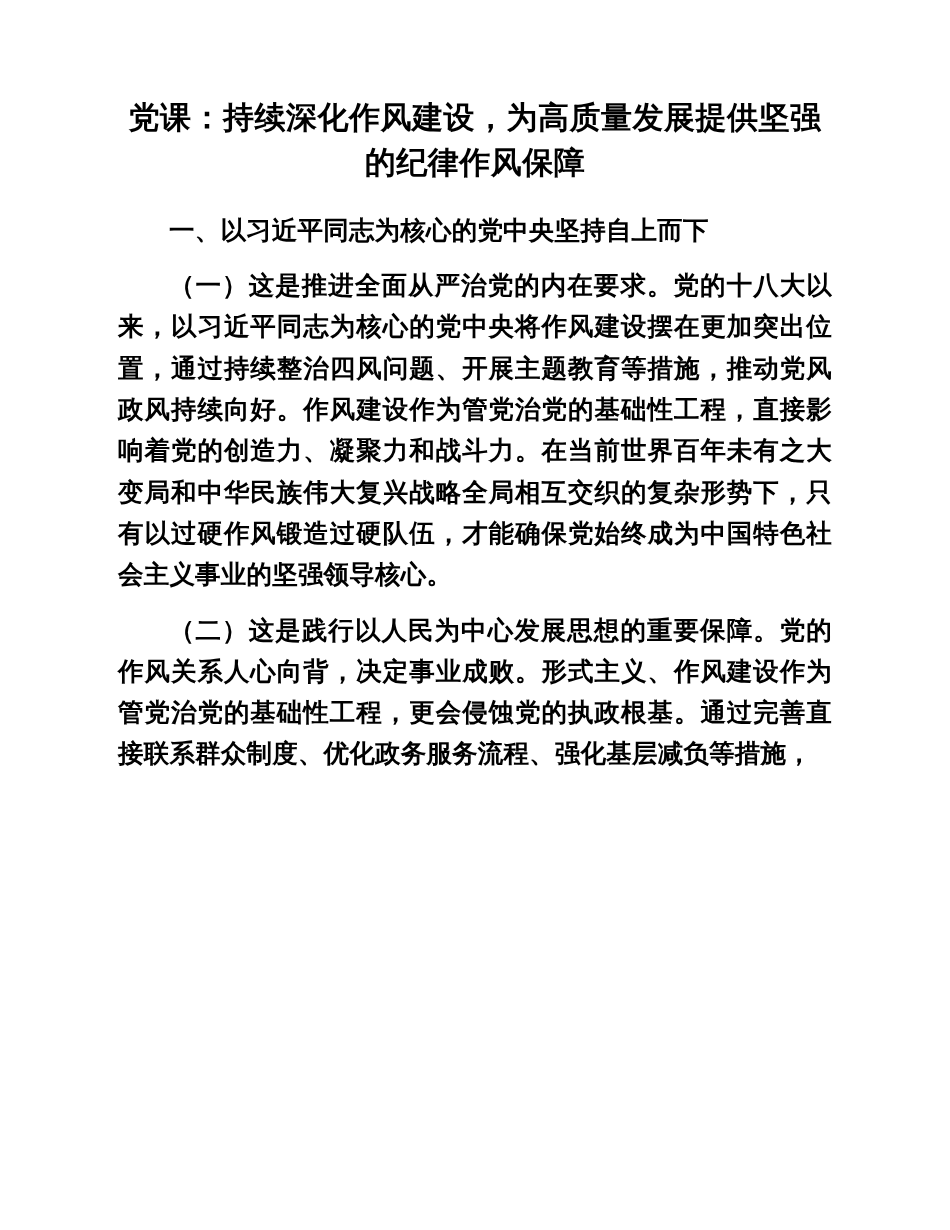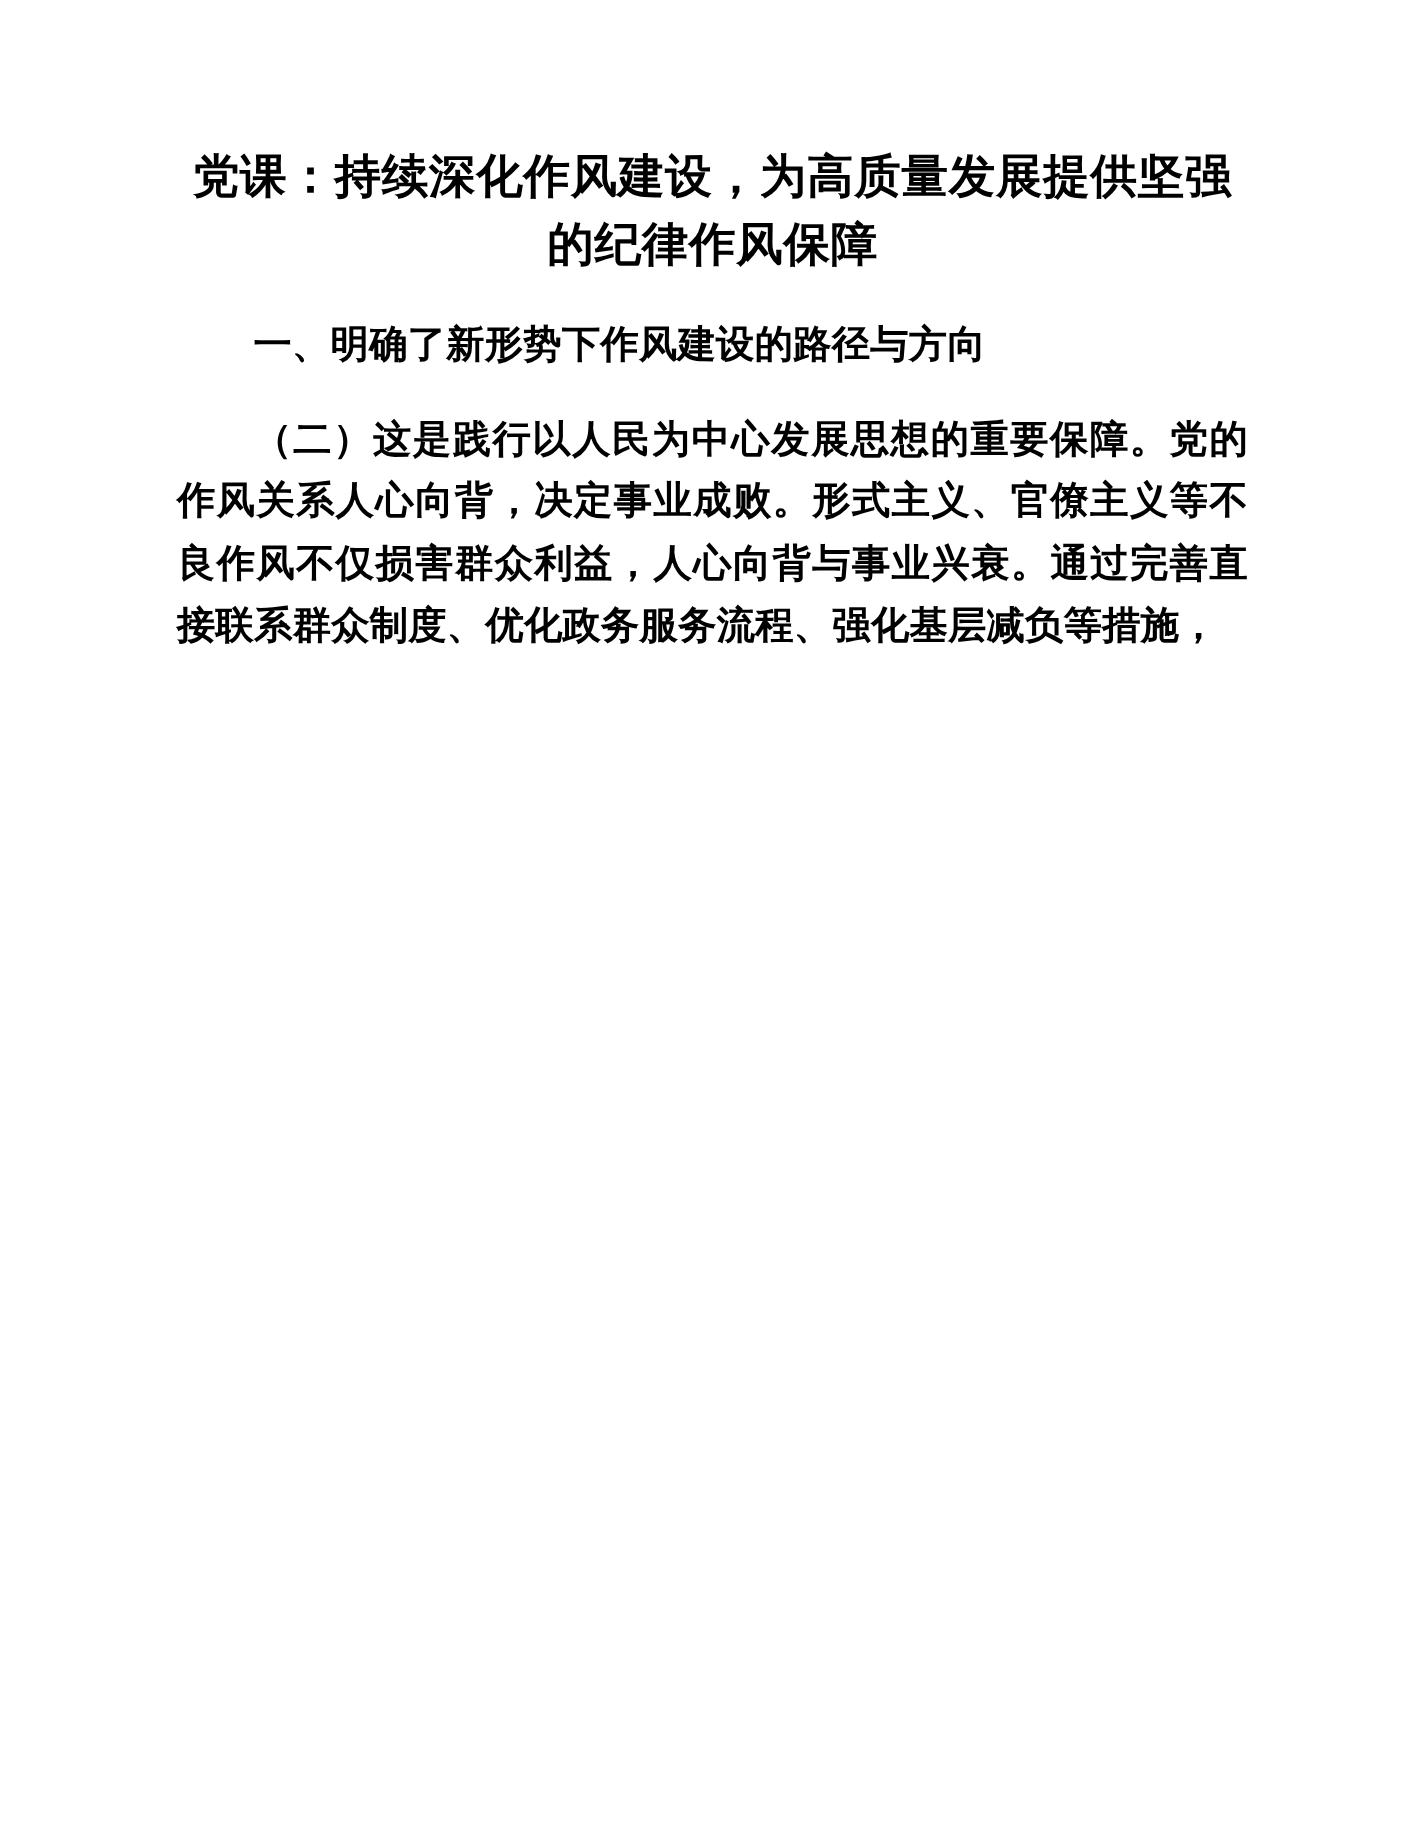--- a/index.html
+++ b/index.html
@@ -49,22 +49,23 @@
 </head>
 <body>
 
 <div class="page">
 
   <h1 class="doc-title">党课：持续深化作风建设，为高质量发展提供坚强的纪律作风保障</h1>
 
 
   <div class="spacer-sm"></div>
 
-  <p class="para heading">一、明确了新形势下作风建设的路径与方向</p>
+  <p class="para heading">一、以习近平同志为核心的党中央坚持自上而下</p>
 
   <div class="spacer-sm"></div>
 
+  <p class="para">（一）这是推进全面从严治党的内在要求。党的十八大以来，以习近平同志为核心的党中央将作风建设摆在更加突出位置，通过持续整治四风问题、开展主题教育等措施，推动党风政风持续向好。作风建设作为管党治党的基础性工程，直接影响着党的创造力、凝聚力和战斗力。在当前世界百年未有之大变局和中华民族伟大复兴战略全局相互交织的复杂形势下，只有以过硬作风锻造过硬队伍，才能确保党始终成为中国特色社会主义事业的坚强领导核心。</p>
 
   <div class="spacer-sm"></div>
 
-  <p class="para">（二）这是践行以人民为中心发展思想的重要保障。党的作风关系人心向背，决定事业成败。形式主义、官僚主义等不良作风不仅损害群众利益，人心向背与事业兴衰。通过完善直接联系群众制度、优化政务服务流程、强化基层减负等措施，</p>
+  <p class="para">（二）这是践行以人民为中心发展思想的重要保障。党的作风关系人心向背，决定事业成败。形式主义、作风建设作为管党治党的基础性工程，更会侵蚀党的执政根基。通过完善直接联系群众制度、优化政务服务流程、强化基层减负等措施，</p>
 
 </div>
 
 </body></html>

